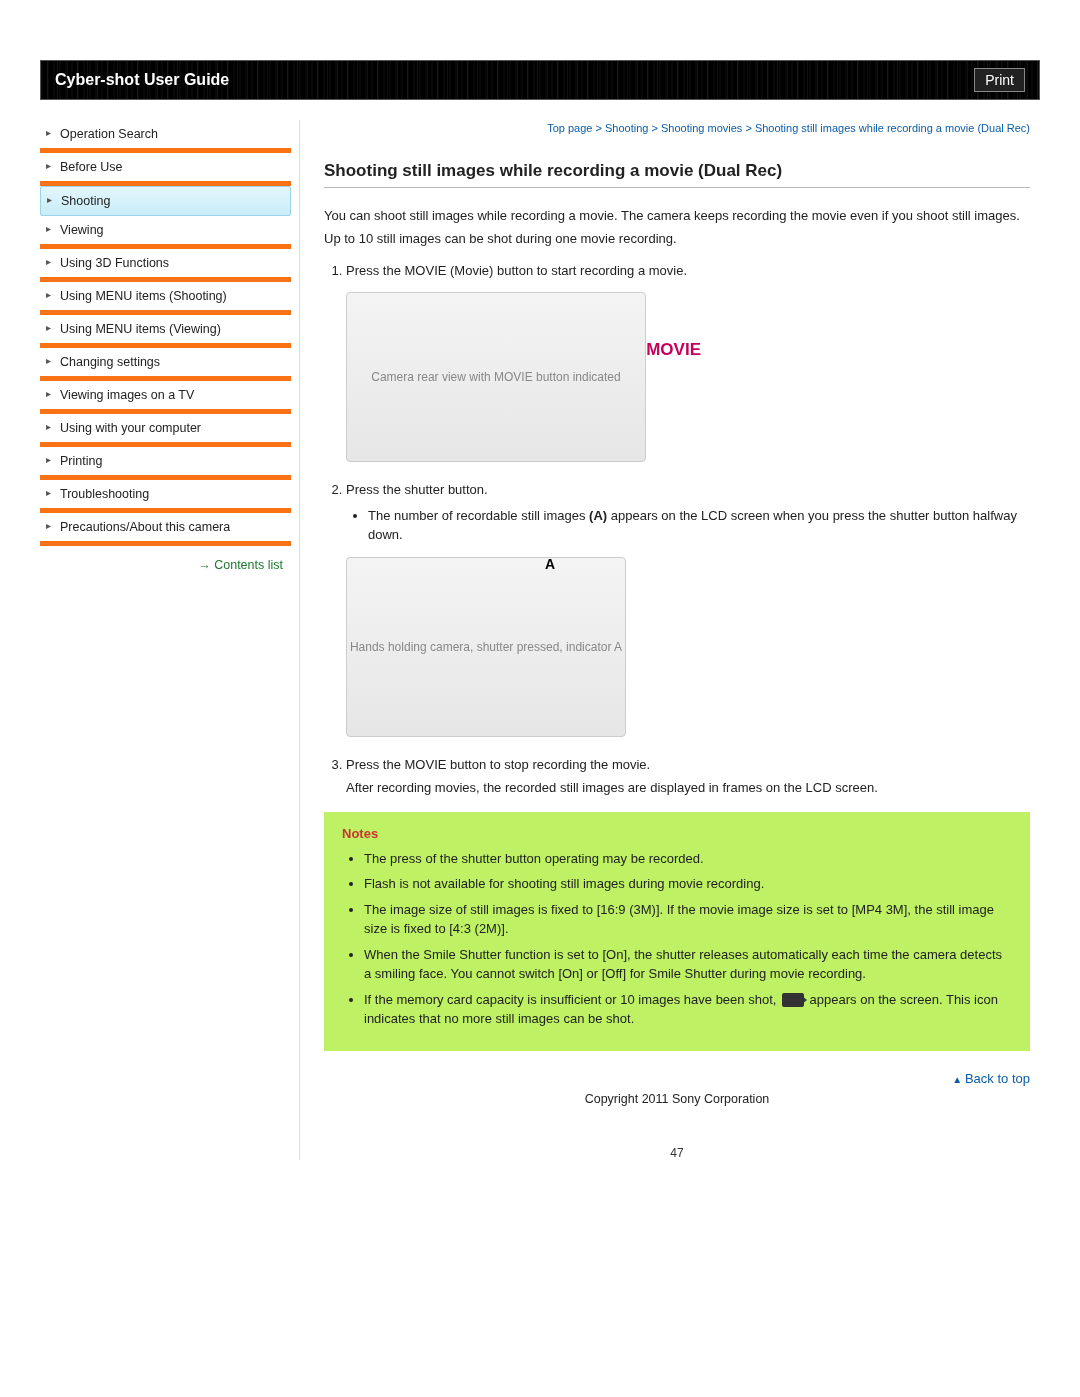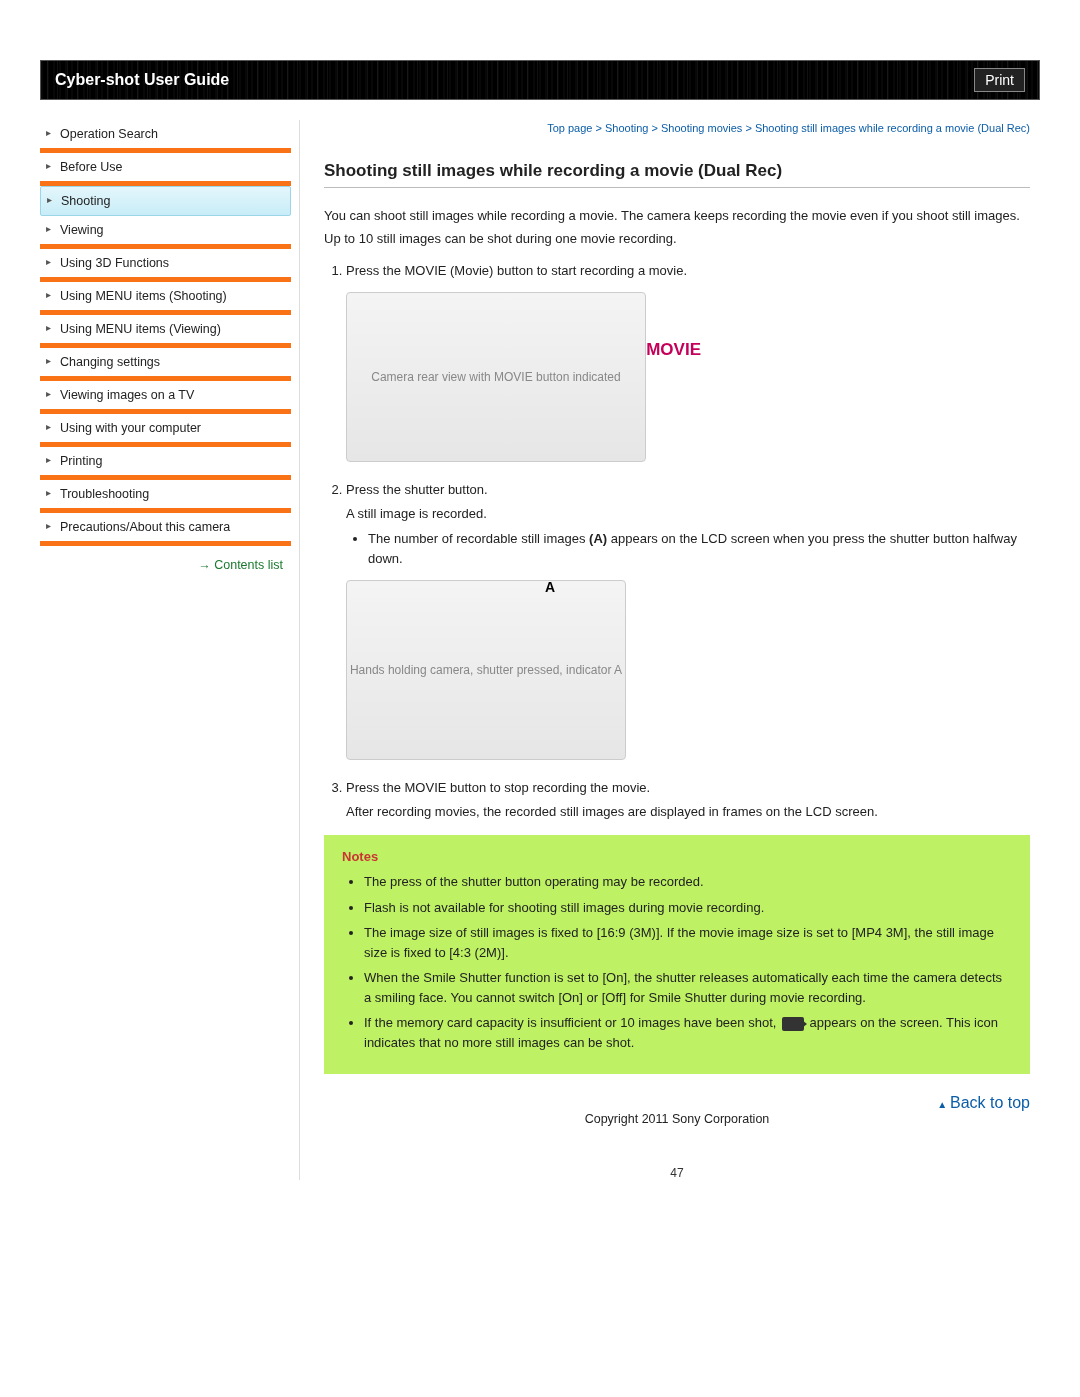--- a/index.html
+++ b/index.html
@@ -105,25 +105,25 @@
   .inline-icon {
     display:inline-block; width:22px; height:14px;
     background:#333; border-radius:2px; vertical-align:middle;
     position:relative; margin:0 2px;
   }
   .inline-icon::after{
     content:""; position:absolute; right:-3px; top:3px;
     width:0;height:0;border-top:4px solid transparent;border-bottom:4px solid transparent;border-left:5px solid #333;
   }
   .back-top {
-    text-align: right; color: #0b5da8; font-size: 16px;
+    text-align: right; color: #0b5da8; font-size: 13px;
     margin-top: 20px; cursor:pointer;
   }
   .back-top::before { content: "▲ "; font-size:10px; }
-  .copyright { text-align: center; font-size: 12.5px; margin-top: 0; }
+  .copyright { text-align: center; font-size: 12.5px; margin-top: 6px; }
   .page-num { text-align:center; font-size:12px; margin-top:40px; color:#333; }
 </style>
 </head>
 <body>
 
 <div class="page-wrap">
 
   <div class="header-bar">
     <span class="header-title">Cyber-shot User Guide</span>
     <span class="print-btn">Print</span>
@@ -164,21 +164,20 @@
       <ol class="steps">
         <li>
           <span>Press the MOVIE (Movie) button to start recording a movie.</span>
           <div class="figure">
             <span>Camera rear view with MOVIE button indicated</span>
             <span class="movie-label">MOVIE</span>
           </div>
         </li>
         <li>
           <span>Press the shutter button.</span>
-          <div class="sub">A still image is recorded.</div>
           <ul class="bullet-list">
             <li>
               <span>The number of recordable still images </span><b>(A)</b><span> appears on the LCD screen when you press the shutter button halfway down.</span>
             </li>
           </ul>
           <div class="figure figure2">
             <span>Hands holding camera, shutter pressed, indicator A</span>
             <span class="a-label">A</span>
           </div>
         </li>

